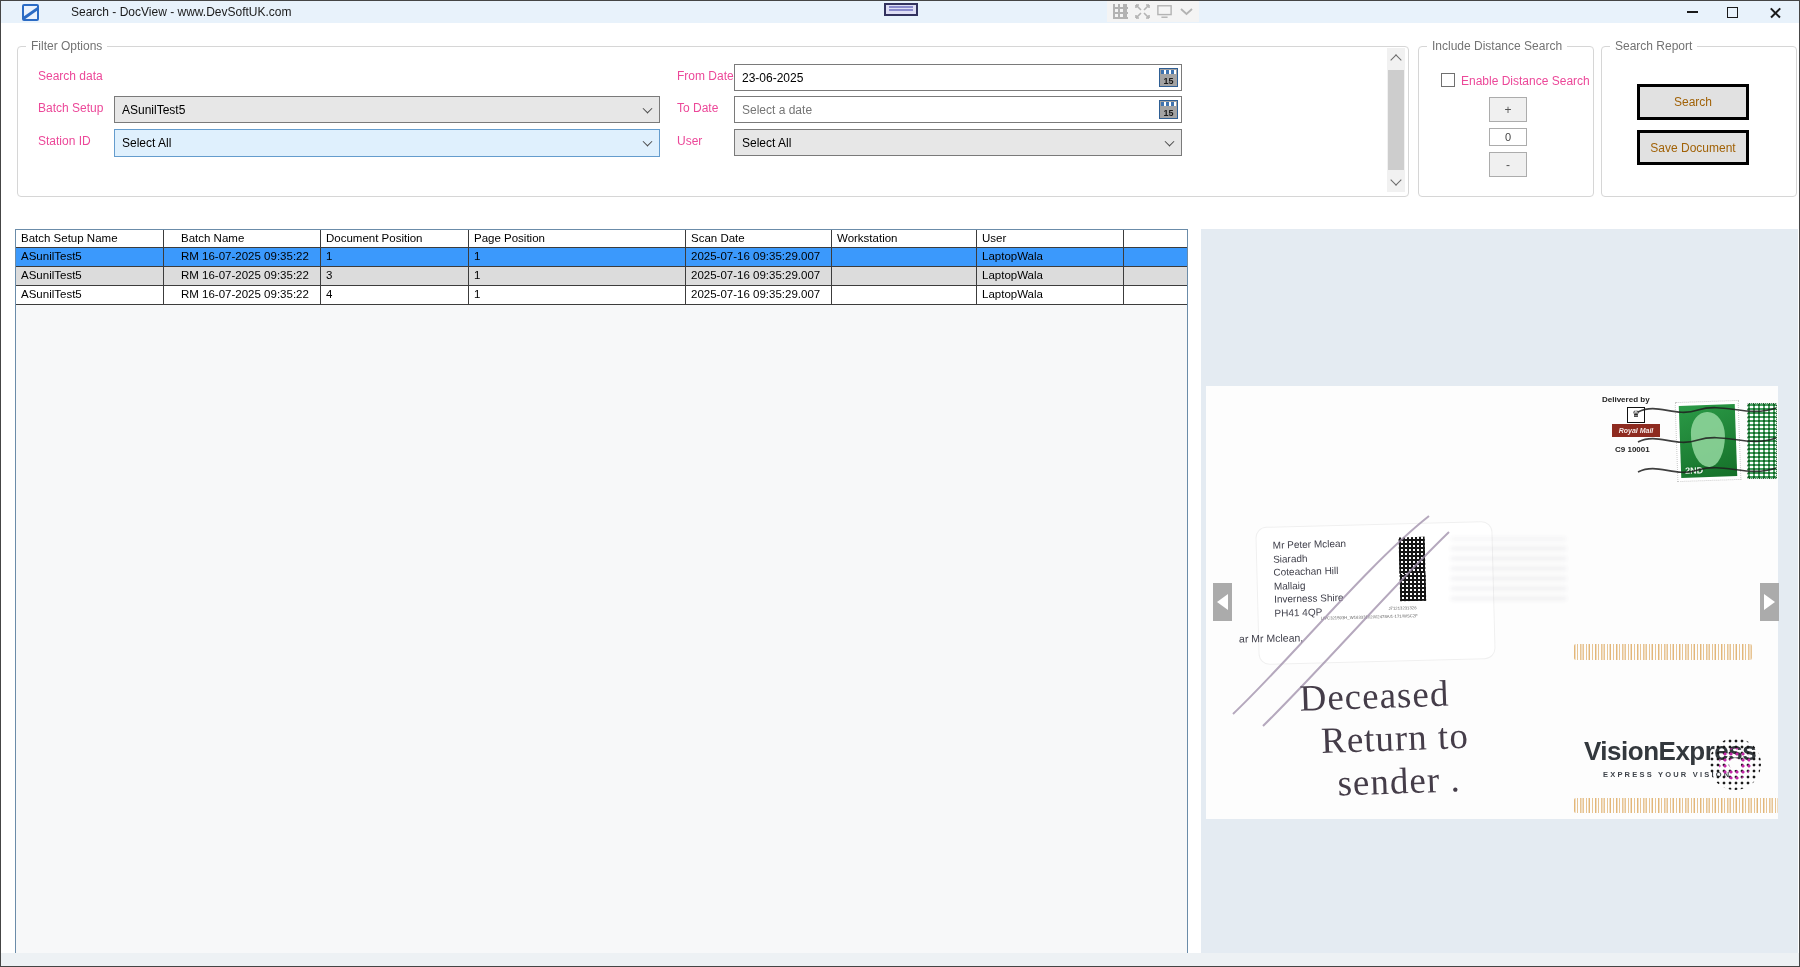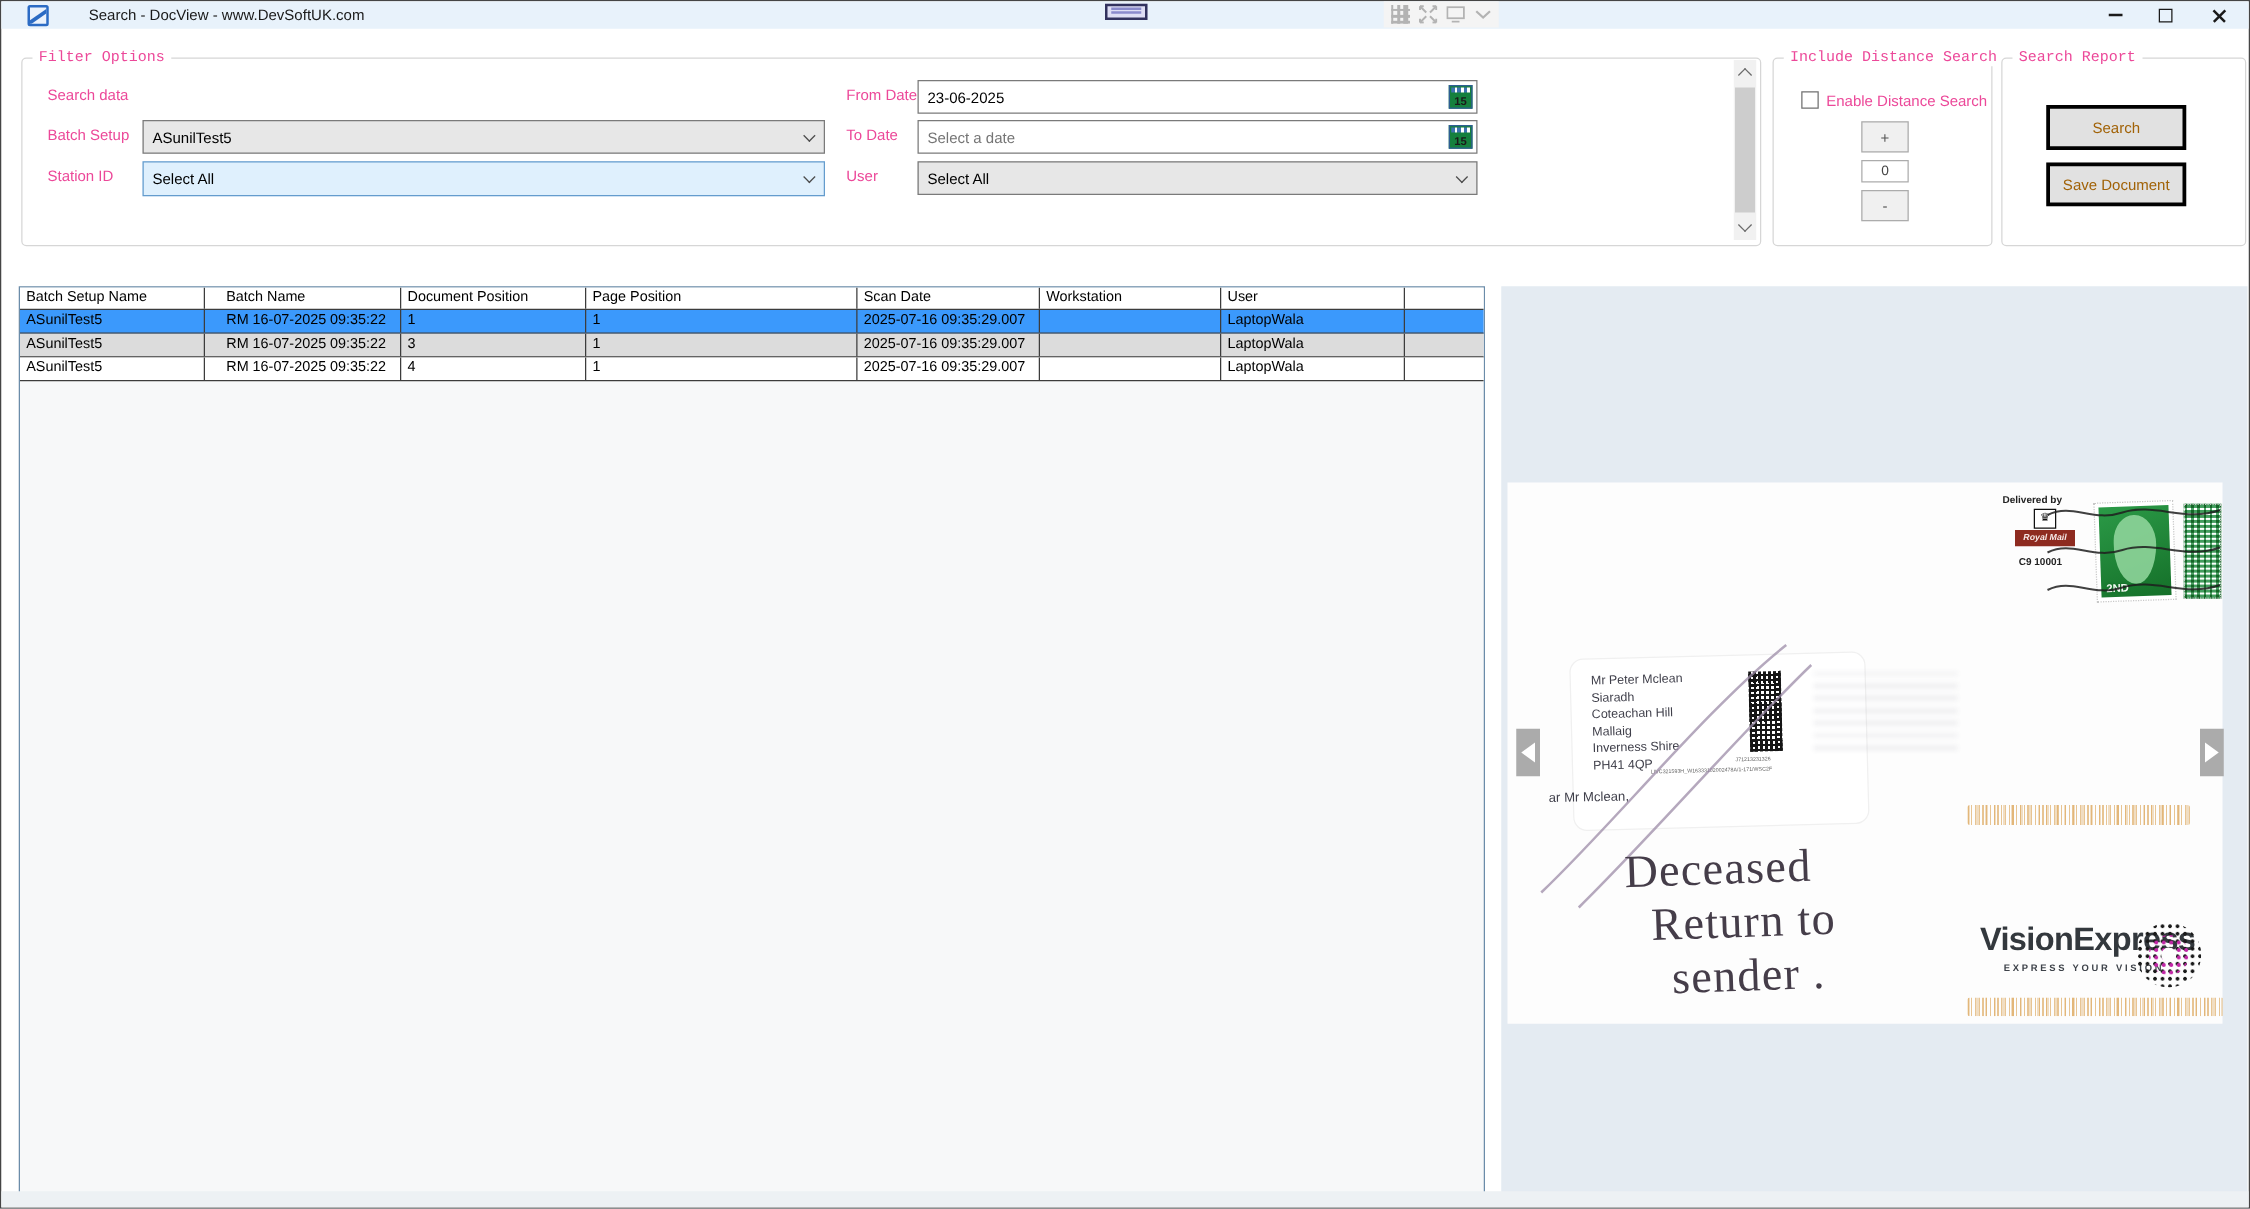--- a/index.html
+++ b/index.html
@@ -25,30 +25,30 @@
   .winbtn{position:absolute;top:0;height:22px;display:flex;align-items:center;justify-content:center;}
   .glyph-min{width:11px;height:2px;background:#1A1A1A;}
   .glyph-restore{position:relative;width:9px;height:9px;border:1.5px solid #1A1A1A;background:#E8F2FB;}
   .glyph-restore::before{content:"";position:absolute;left:2px;top:-5px;width:9px;height:9px;border:1.5px solid #1A1A1A;z-index:-1;}
   .glyph-close{position:relative;width:13px;height:13px;}
   .glyph-close::before,.glyph-close::after{content:"";position:absolute;left:0;top:6px;width:13px;height:1.6px;background:#1A1A1A;}
   .glyph-close::before{transform:rotate(45deg);}
   .glyph-close::after{transform:rotate(-45deg);}
   
   .gb{position:absolute;border:1px solid #D6D6D6;border-radius:4px;box-sizing:border-box;}
-  .gb-title{position:absolute;top:-8px;left:8px;background:#FFFFFF;padding:0 5px;font-size:12px;color:#ec4899;white-space:nowrap;font-family:Liberation Mono, monospace;}
+  .gb-title{position:absolute;top:-8px;left:8px;background:#FFFFFF;padding:0 5px;font-size:12px;color:#737373;white-space:nowrap;}
   .lbl{position:absolute;font-size:12px;color:#ec4899;white-space:nowrap;}
   .txt{position:absolute;border:1px solid #7A7A7A;background:#FFF;font-size:12px;padding:0 7px;box-sizing:border-box;font-family:inherit;color:#000;outline:none;}
   .txt::placeholder{color:#757575;}
   .dd{position:absolute;border:1px solid #7A7A7A;background:#E7E7E7;font-size:12px;display:flex;align-items:center;padding:0 22px 0 7px;box-sizing:border-box;}
   .dd.blue{background:#DFF0FD;border-color:#649CCD;}
   .chev{position:absolute;right:8px;top:50%;width:6px;height:6px;border-right:1.5px solid #4A4A4A;border-bottom:1.5px solid #4A4A4A;transform:translateY(-70%) rotate(45deg);}
   .datebox{position:absolute;border:1px solid #7A7A7A;background:#FFF;box-sizing:border-box;}
   .datebox input{position:absolute;left:0;top:0;width:calc(100% - 26px);height:100%;border:none;background:transparent;font-size:12px;padding:0 7px;font-family:inherit;outline:none;box-sizing:border-box;}
-  .cal{position:absolute;right:3px;top:3px;width:19px;height:19px;border:1px solid #2E5E94;background:#15803d;box-sizing:border-box;}
+  .cal{position:absolute;right:3px;top:3px;width:19px;height:19px;border:1px solid #2E5E94;background:#a3a3a3;box-sizing:border-box;}
   .cal::before{content:"";position:absolute;left:1px;right:1px;top:1px;height:4px;
       background:repeating-linear-gradient(90deg,#3E73B0 0 3px,#FFF 3px 5px);}
   .cal span{position:absolute;left:0;right:0;bottom:0;text-align:center;font-size:9px;font-weight:bold;color:#1A1A1A;}
   .btn{position:absolute;background:#E1E1E1;border:3px solid #000000;font-size:12px;display:flex;align-items:center;justify-content:center;box-sizing:border-box;color:#a16207;}
   .smallbtn{background:#F0F0F0;border:1px solid #ACACAC;color:#555;}
   .zerofield{position:absolute;background:#FFF;border:1px solid #ACACAC;font-size:11px;color:#444;display:flex;align-items:center;justify-content:center;box-sizing:border-box;}
   .checkbox{position:absolute;width:14px;height:14px;border:1px solid #707070;background:#FFF;box-sizing:border-box;}
   
   .vsb{position:absolute;width:18px;background:#F1F1F1;}
   .vsb .sb-chev{position:absolute;left:5px;width:7px;height:7px;border-right:1.5px solid #6A6A6A;border-bottom:1.5px solid #6A6A6A;}

